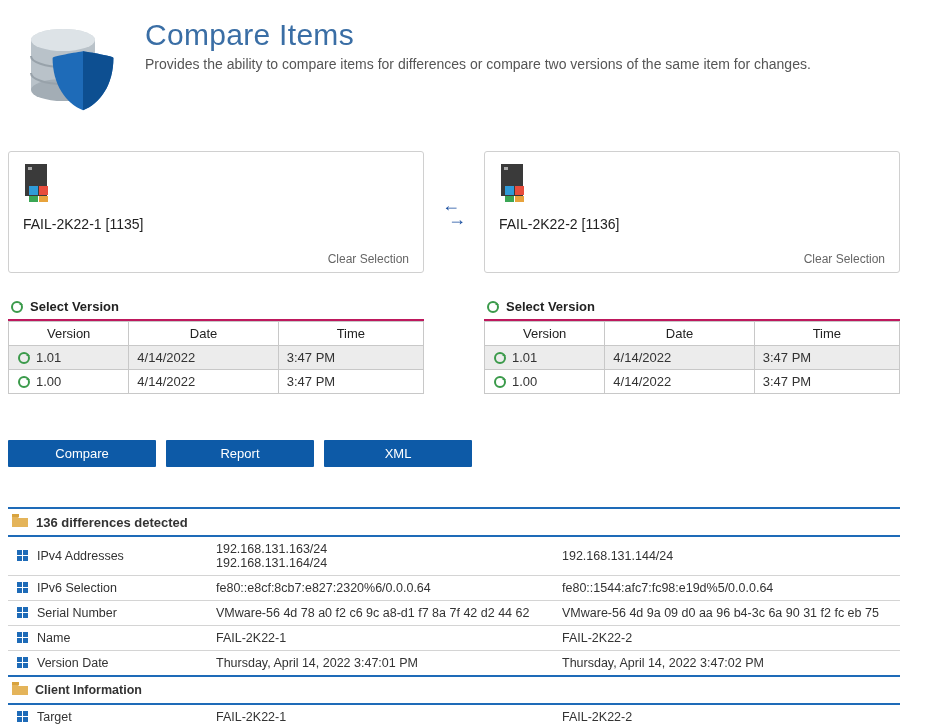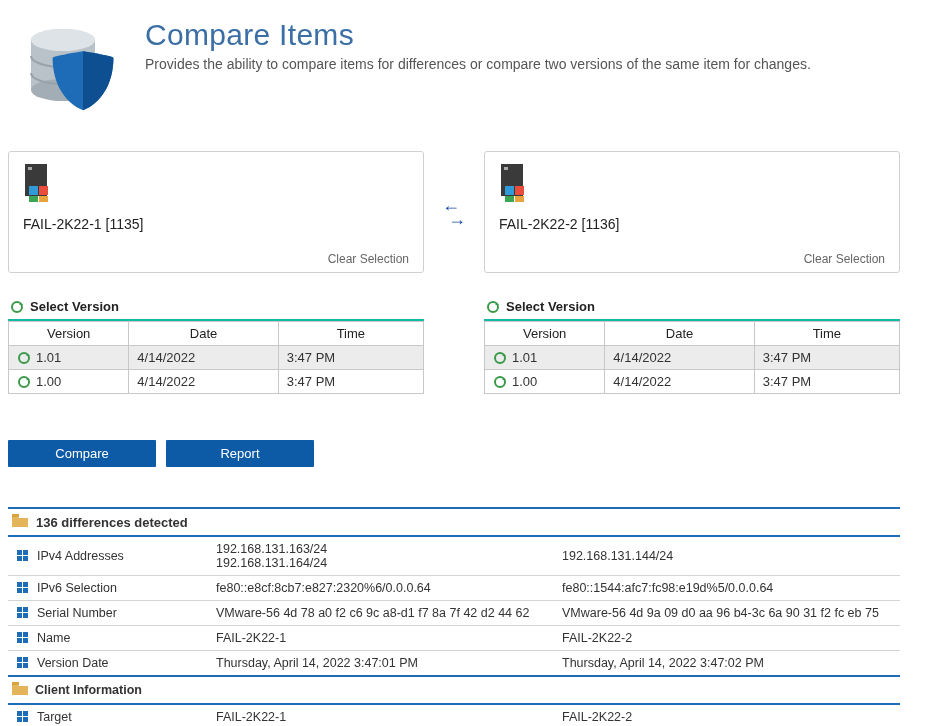--- a/index.html
+++ b/index.html
@@ -78,21 +78,21 @@
     display: flex;
     gap: 60px;
     margin-top: 22px;
   }
   .col { flex: 1; }
 
   .section-head {
     display: flex;
     align-items: center;
     gap: 6px;
-    border-bottom: 2px solid #14b8a6;
+    border-bottom: 2px solid #be185d;
     padding: 4px 2px 5px 2px;
     font-weight: bold;
     font-size: 13px;
     color: #222;
   }
   .refresh-icon {
     width: 14px; height: 14px;
     display: inline-flex; align-items: center; justify-content: center;
   }
   .version-table {
@@ -352,20 +352,21 @@
               <td>3:47 PM</td>
             </tr>
           </tbody>
       </table>
     </div>
   </div>
 
   <div class="btn-row">
     <button class="btn">Compare</button>
     <button class="btn">Report</button>
+    <button class="btn">XML</button>
   </div>
 
   <div class="diff-section">
     <div class="diff-head">
       <span class="folder-icon">
         <svg width="16" height="13">
             <path d="M0 2 L5 2 L7 4 L16 4 L16 13 L0 13 Z" fill="#e4b45a"></path>
             <rect x="0" y="0" width="7" height="3" fill="#d8a33e"></rect>
           </svg>
       </span>

